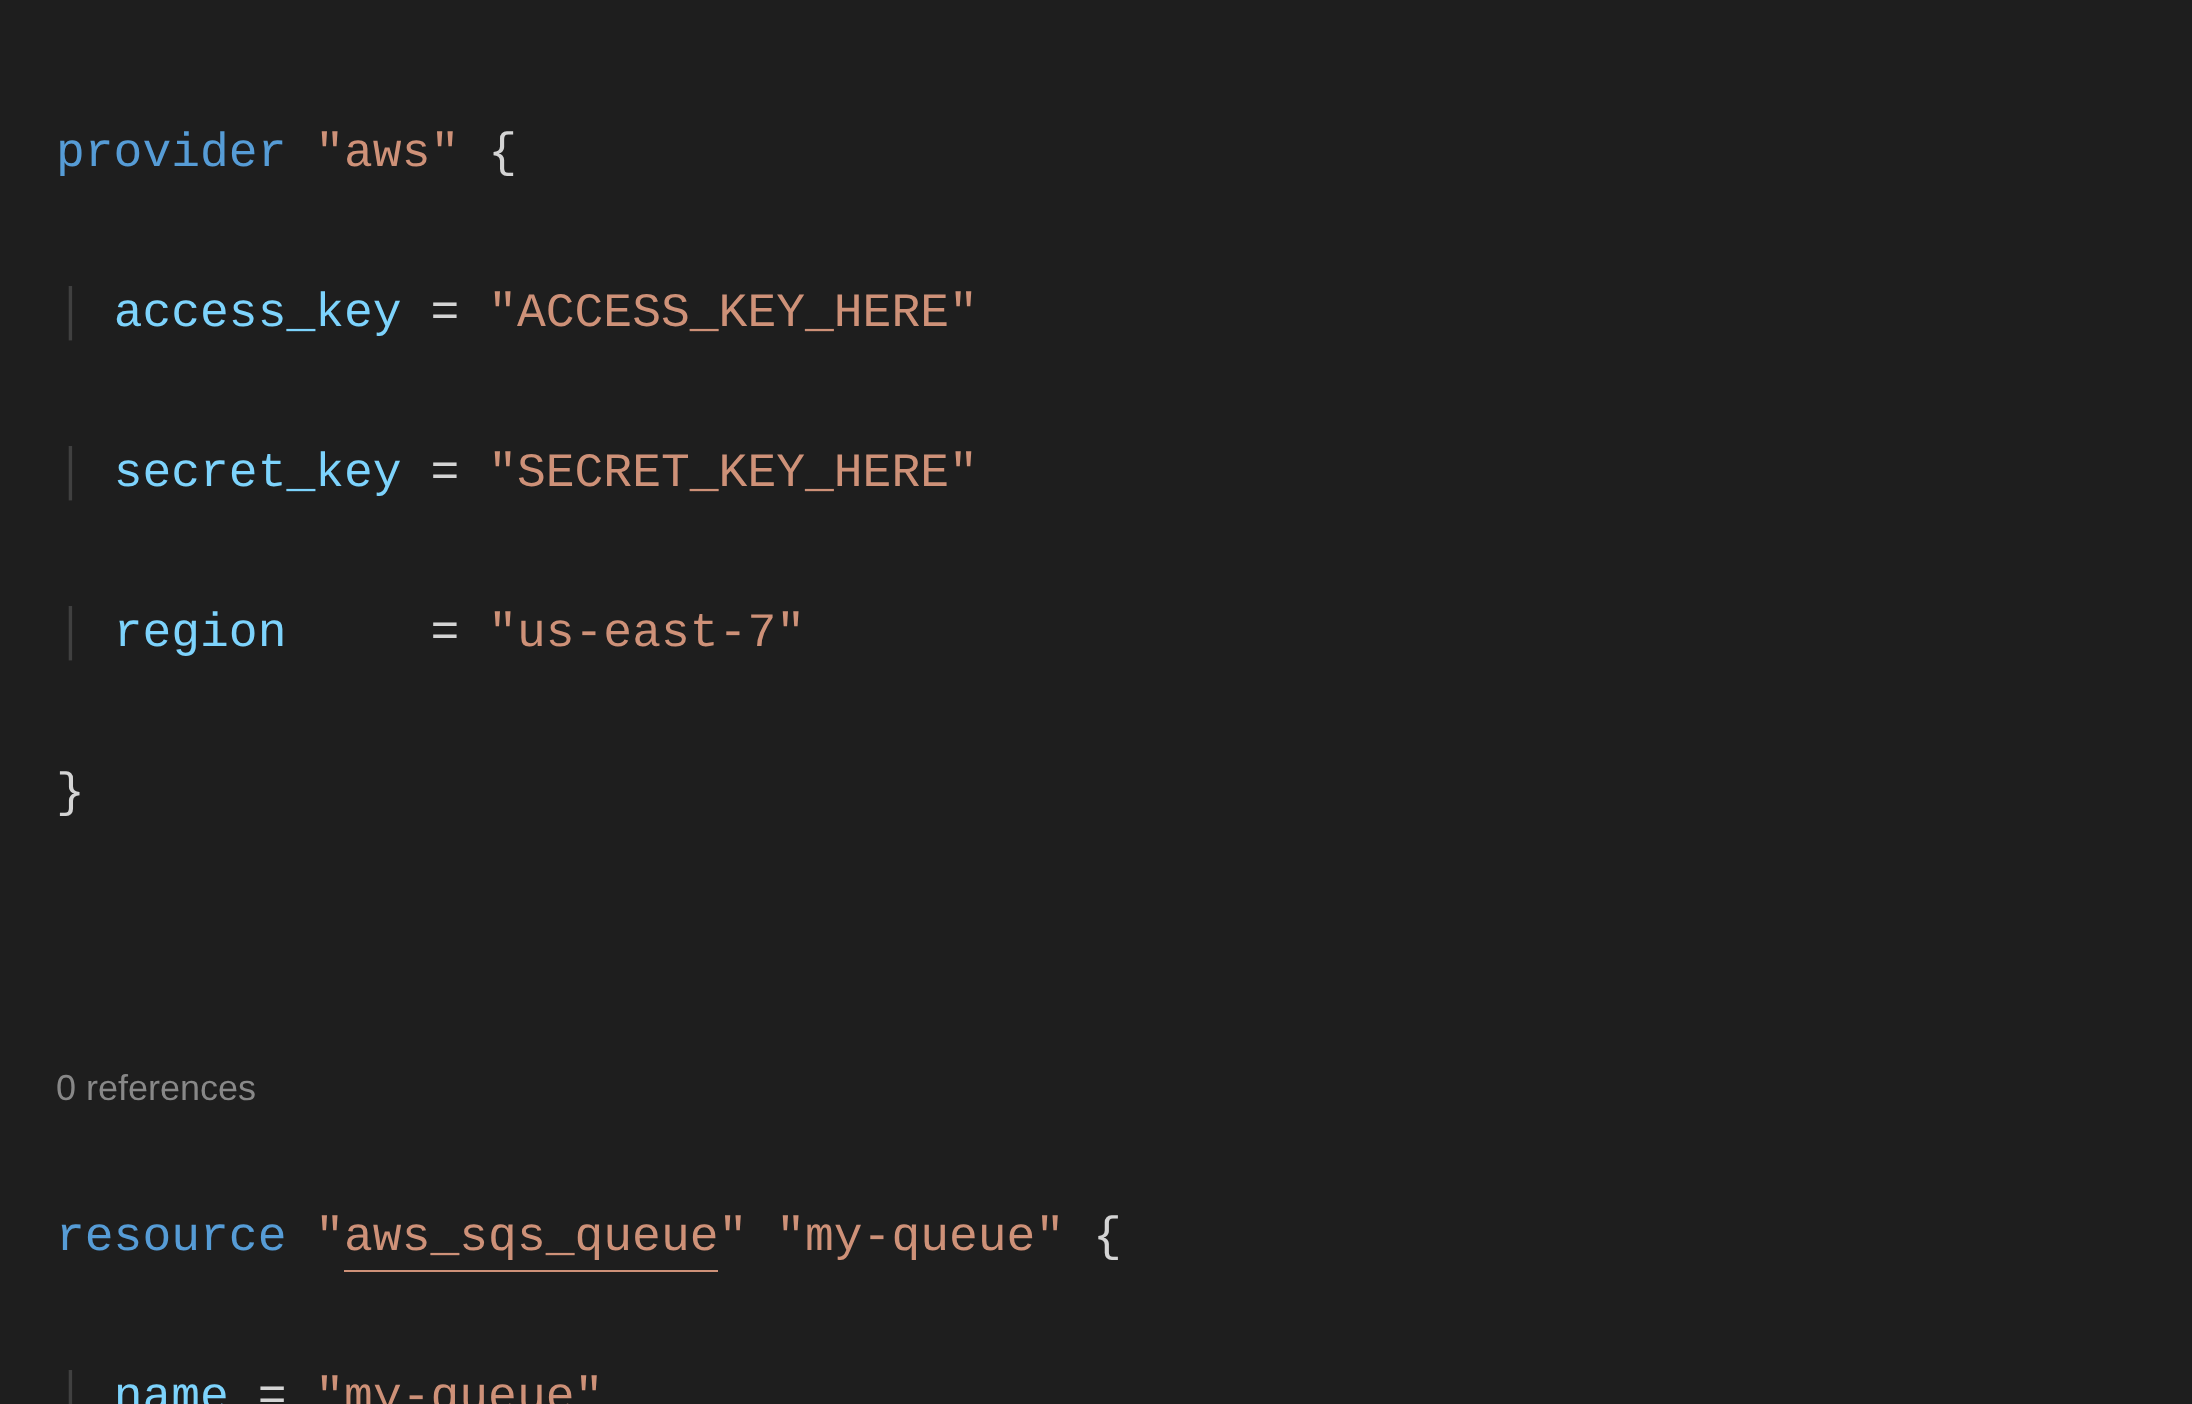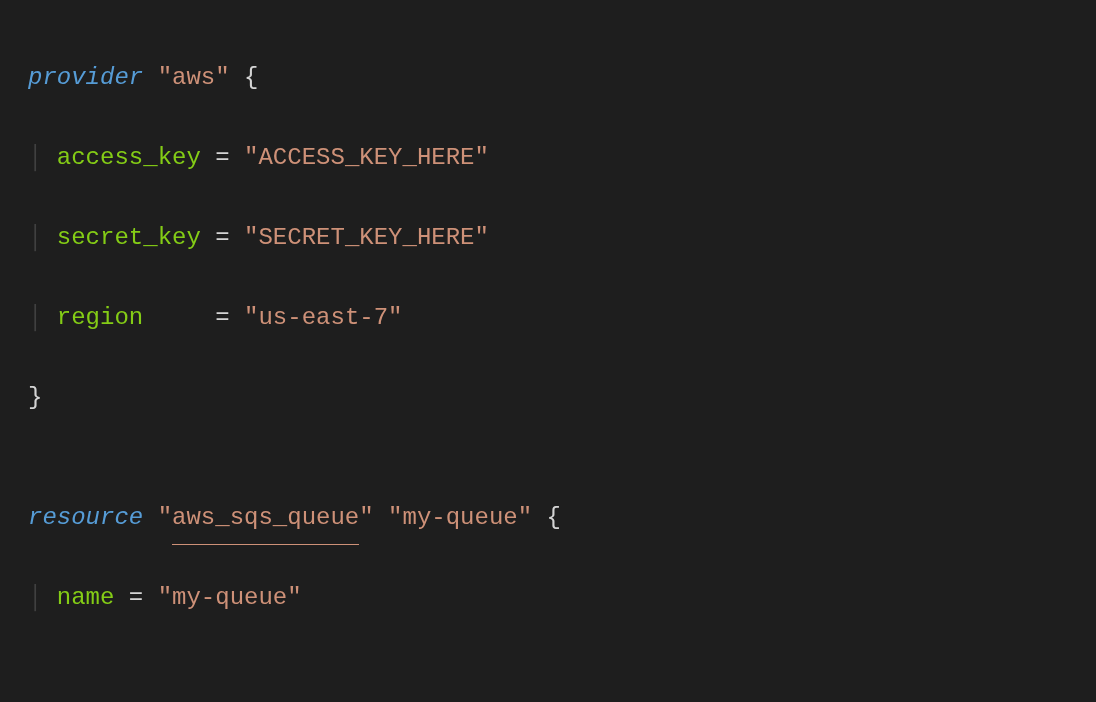--- a/index.html
+++ b/index.html
@@ -11,50 +11,51 @@
     overflow: hidden;
   }
   .editor {
     font-family: Menlo, Monaco, "Courier New", monospace;
     font-size: 24px;
     line-height: 40px;
     color: #d4d4d4;
     padding: 18px 0 0 28px;
     white-space: pre;
   }
-  .kw      { color: #569cd6; font-style: italic; }          
-  .prop    { color: #84cc16; }          
+  .kw      { color: #569cd6; }          
+  .prop    { color: #7dd3fc; }          
   .str     { color: #ce9178; }          
   .punct   { color: #d4d4d4; }          
   .codelens {
     font-family: -apple-system, BlinkMacSystemFont, "Segoe UI", sans-serif;
     font-size: 18px;
     line-height: 28px;
     color: #888888;
     margin-top: 32px;
     margin-bottom: 2px;
   }
   .underline {
     border-bottom: 1px solid #ce9178;
-    padding-bottom: 13px;
+    padding-bottom: 2px;
   }
   .indent-guide {
     color: #404040;
   }
 </style>
 </head>
 <body>
 
 <div class="editor">
 <div><span class="kw">provider</span><span class="punct"> </span><span class="str">"<span>aws</span>"</span><span class="punct"> </span><span class="punct">{</span></div>
 <div><span class="indent-guide">│ </span><span class="prop">access_key</span><span class="punct"> </span><span class="punct">=</span><span class="punct"> </span><span class="str">"<span>ACCESS_KEY_HERE</span>"</span></div>
 <div><span class="indent-guide">│ </span><span class="prop">secret_key</span><span class="punct"> </span><span class="punct">=</span><span class="punct"> </span><span class="str">"<span>SECRET_KEY_HERE</span>"</span></div>
 <div><span class="indent-guide">│ </span><span class="prop">region</span><span class="punct">     </span><span class="punct">=</span><span class="punct"> </span><span class="str">"<span>us-east-7</span>"</span></div>
 <div><span class="punct">}</span></div>
 
+<div class="codelens">0 references</div>
 <div><span class="kw">resource</span><span class="punct"> </span><span class="str">"<span class="underline">aws_sqs_queue</span>"</span><span class="punct"> </span><span class="str">"<span>my-queue</span>"</span><span class="punct"> </span><span class="punct">{</span></div>
 <div><span class="indent-guide">│ </span><span class="prop">name</span><span class="punct"> </span><span class="punct">=</span><span class="punct"> </span><span class="str">"<span>my-queue</span>"</span></div>
 
 
 
 
 
 
 </div>
 

